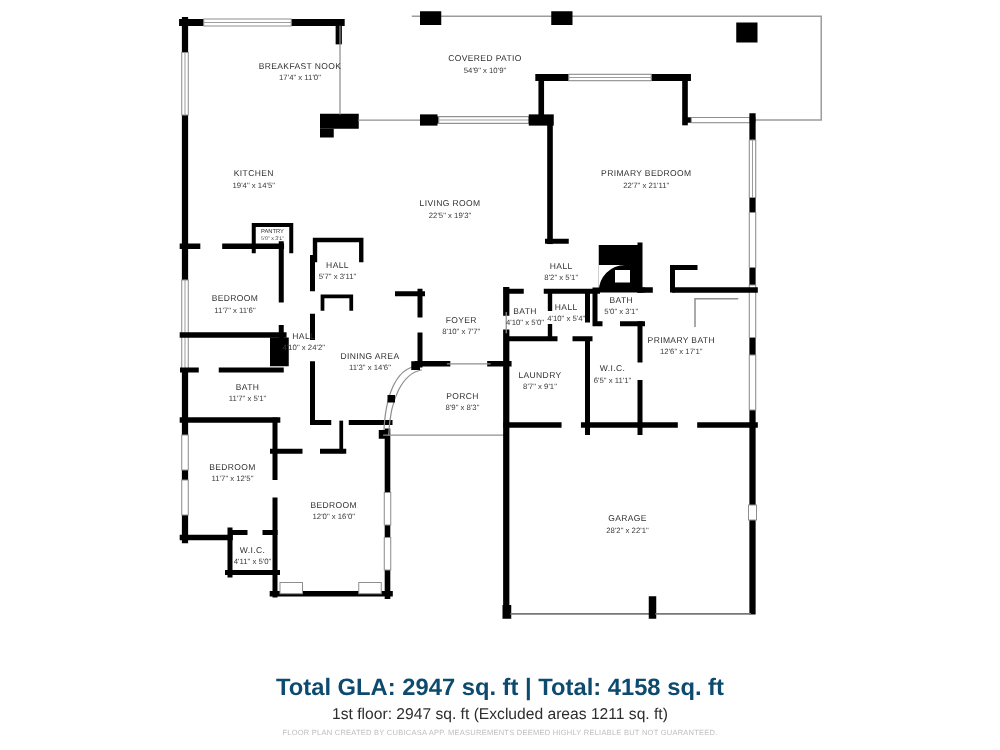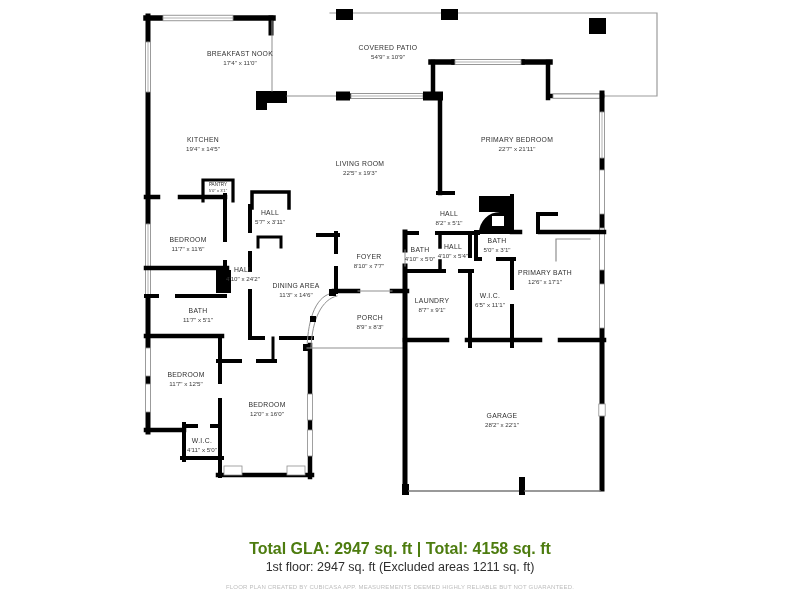--- a/index.html
+++ b/index.html
@@ -6,21 +6,21 @@
   body{width:800px;height:600px;font-family:"Liberation Sans",sans-serif;}
   .canvas{position:relative;width:800px;height:600px;background:#fff;overflow:hidden;}
   svg.plan{position:absolute;left:0;top:0;z-index:1;}
   .room-label{position:absolute;transform:translateX(-50%);text-align:center;
     color:#2e2e2e;line-height:1.3;white-space:nowrap;z-index:2;}
   .room-name{display:block;font-size:6.8px;letter-spacing:.3px;}
   .room-dims{display:block;font-size:6.2px;color:#3a3a3a;}
   .room-label.tiny .room-name{font-size:4.6px;letter-spacing:0;}
   .room-label.tiny .room-dims{font-size:4.2px;}
   .summary{position:absolute;left:0;right:0;top:540px;text-align:center;z-index:2;}
-  .summary-main{font-size:16px;font-weight:bold;color:#4d7c0f;}
+  .summary-main{font-size:19px;font-weight:bold;color:#0c4a6e;}
   .summary-sub{font-size:12.5px;margin-top:2px;color:#2e2e2e;}
   .disclaimer{position:absolute;left:0;right:0;top:584px;text-align:center;
     font-size:6px;color:#bdbdbd;letter-spacing:.2px;z-index:2;}
   .watermark{position:absolute;left:4px;top:555px;font-size:21px;color:#d4d4d4;
     letter-spacing:1px;z-index:2;}
 </style>
 </head>
 <body>
 
 <div class="canvas">

